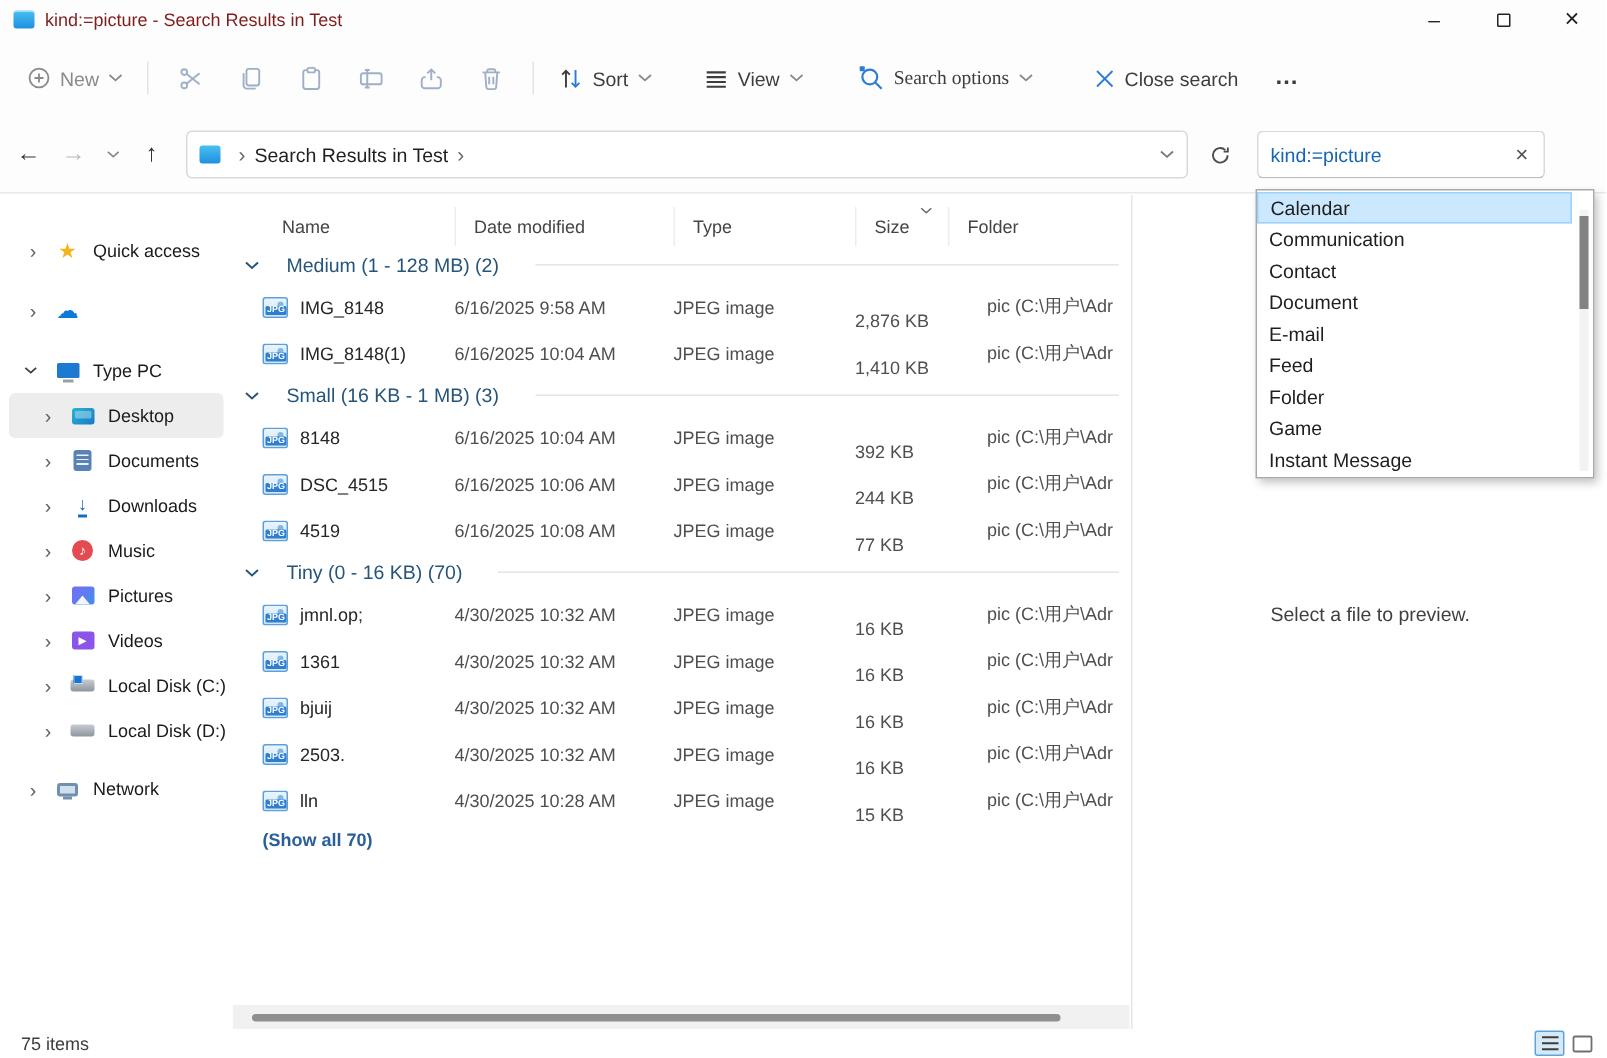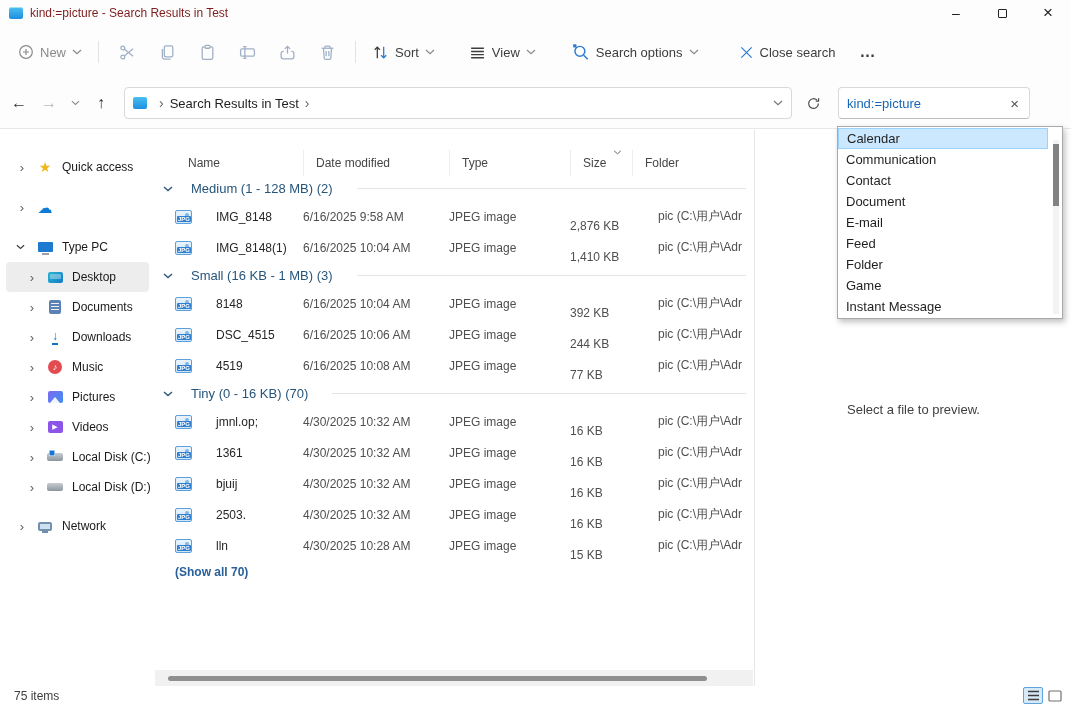--- a/index.html
+++ b/index.html
@@ -71,29 +71,29 @@
   .i-pics::after { content:""; position:absolute; left:2px; bottom:0; border-left:5px solid transparent; border-right:5px solid transparent; border-bottom:6px solid #fff; opacity:.92; }
   .i-vids { width:15px; height:12px; border-radius:2px; background:#8a55e8; color:#fff; font-size:7px; display:flex; align-items:center; justify-content:center; }
   .i-drive { width:16px; height:8px; border-radius:2px; background:linear-gradient(#c7ccd2,#8e959d); position:relative; }
   .i-drive.win::after { content:""; position:absolute; left:2px; top:-3px; width:6px; height:6px; background:#1574d4;
     box-shadow:inset 0 0 0 0.5px #fff; }
   .i-net { width:14px; height:9px; border:2px solid #7290ad; border-radius:2px; background:#cfe0ef; position:relative; }
   .i-net::after { content:""; position:absolute; left:2px; bottom:-4px; width:6px; height:2px; background:#7290ad; }
 
   
   .filelist { position:absolute; top:0; left:155px; width:600px; bottom:0; border-right:1px solid #e6e6e6; overflow:hidden; }
-  .cols { display:grid; grid-template-columns:148px 146px 121px 62px 1fr; align-items:center; height:26px; margin-top:20px; position:relative; }
+  .cols { display:grid; grid-template-columns:148px 146px 121px 62px 1fr; align-items:center; height:26px; margin-top:8px; position:relative; }
   .colh { font-size:12px; color:#454545; padding-left:12px; height:100%; display:flex; align-items:center; border-left:1px solid #ededed; position:relative; }
   .colh:first-child { border-left:none; padding-left:33px; }
   .colh .sortmark { position:absolute; top:0; left:42px; color:#666; }
   .grouphdr { display:flex; align-items:center; gap:18px; height:25px; padding-left:8px; color:#26557b; font-size:13px; }
   .grouphdr .gline { flex:1; height:1px; background:#e4e4e4; margin:0 8px 0 6px; }
   .row { display:grid; grid-template-columns:148px 146px 121px 62px 1fr; align-items:center; height:31px; }
   .cell { font-size:12px; color:#4f4f4f; white-space:nowrap; overflow:hidden; }
-  .cell.namec { display:flex; align-items:center; gap:24px; padding-left:20px; color:#262626; }
+  .cell.namec { display:flex; align-items:center; gap:8px; padding-left:20px; color:#262626; }
   .cell.sizec { text-align:left; padding-right:6px;margin-top:18px; }
   .cell.folderc { padding-left:26px; }
   .jpgico { width:17px; height:14px; border:1px solid #5d9fd8; border-radius:2px;
     background:linear-gradient(#eaf4fc,#cfe6f8); position:relative; flex:0 0 auto; }
   .jpgico::before { content:""; position:absolute; right:2px; top:2px; width:4px; height:4px; border-radius:50%; background:#7fb8e8; }
   .jpgico::after { content:"JPG"; position:absolute; left:1px; bottom:1px; font-size:6px; line-height:6px; font-weight:bold;
     color:#fff; background:#2e7fd0; padding:0 1px; border-radius:1px; }
   .showall { color:#2a6099; font-size:12px; padding:4px 0 0 20px;font-weight:bold; }
   .hscroll { position:absolute; left:0; right:1px; bottom:0; height:16px; background:#f1f1f1; }
   .hthumb { position:absolute; left:13px; top:6px; width:539px; height:5px; background:#8f8f8f; border-radius:3px; }
@@ -231,21 +231,21 @@
           <path d="M2 4h12M2 7h12M2 10h12M2 13h12"></path>
         </svg>
       </span>
     <span>View</span>
     <span class="chev">
         <svg width="10" height="6" viewBox="0 0 10 6" fill="none" stroke="currentColor" stroke-width="1.2">
           <path d="M1 1l4 3.6L9 1"></path>
         </svg>
       </span>
   </button>
-  <button class="tbtn" style="margin-left:20px;">
+  <button class="tbtn" style="margin-left:20px;font-family:Liberation Serif, serif;">
     <span>
         <svg width="18" height="18" viewBox="0 0 16 16" fill="none" stroke="#2b7cd3" stroke-width="1.3">
           <circle cx="7" cy="7.4" r="4.4"></circle>
           <path d="M10.4 10.8L14 14.4"></path>
           <rect x="1" y="1" width="3" height="3" rx="0.6" fill="#2b7cd3" stroke="none"></rect>
         </svg>
       </span>
     <span>Search options</span>
     <span class="chev">
         <svg width="10" height="6" viewBox="0 0 10 6" fill="none" stroke="currentColor" stroke-width="1.2">

